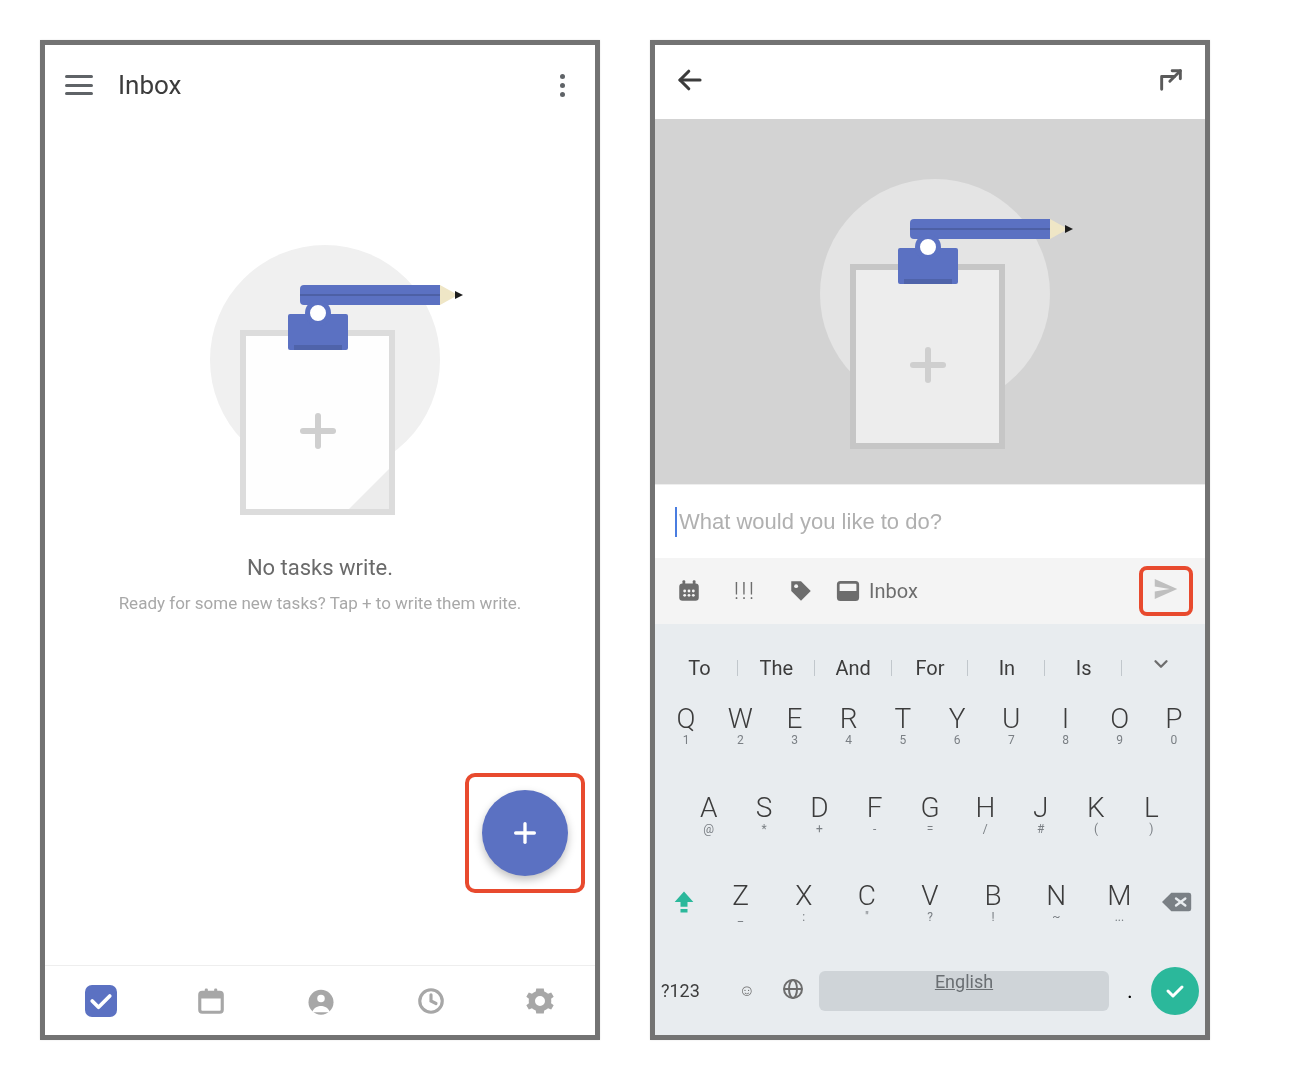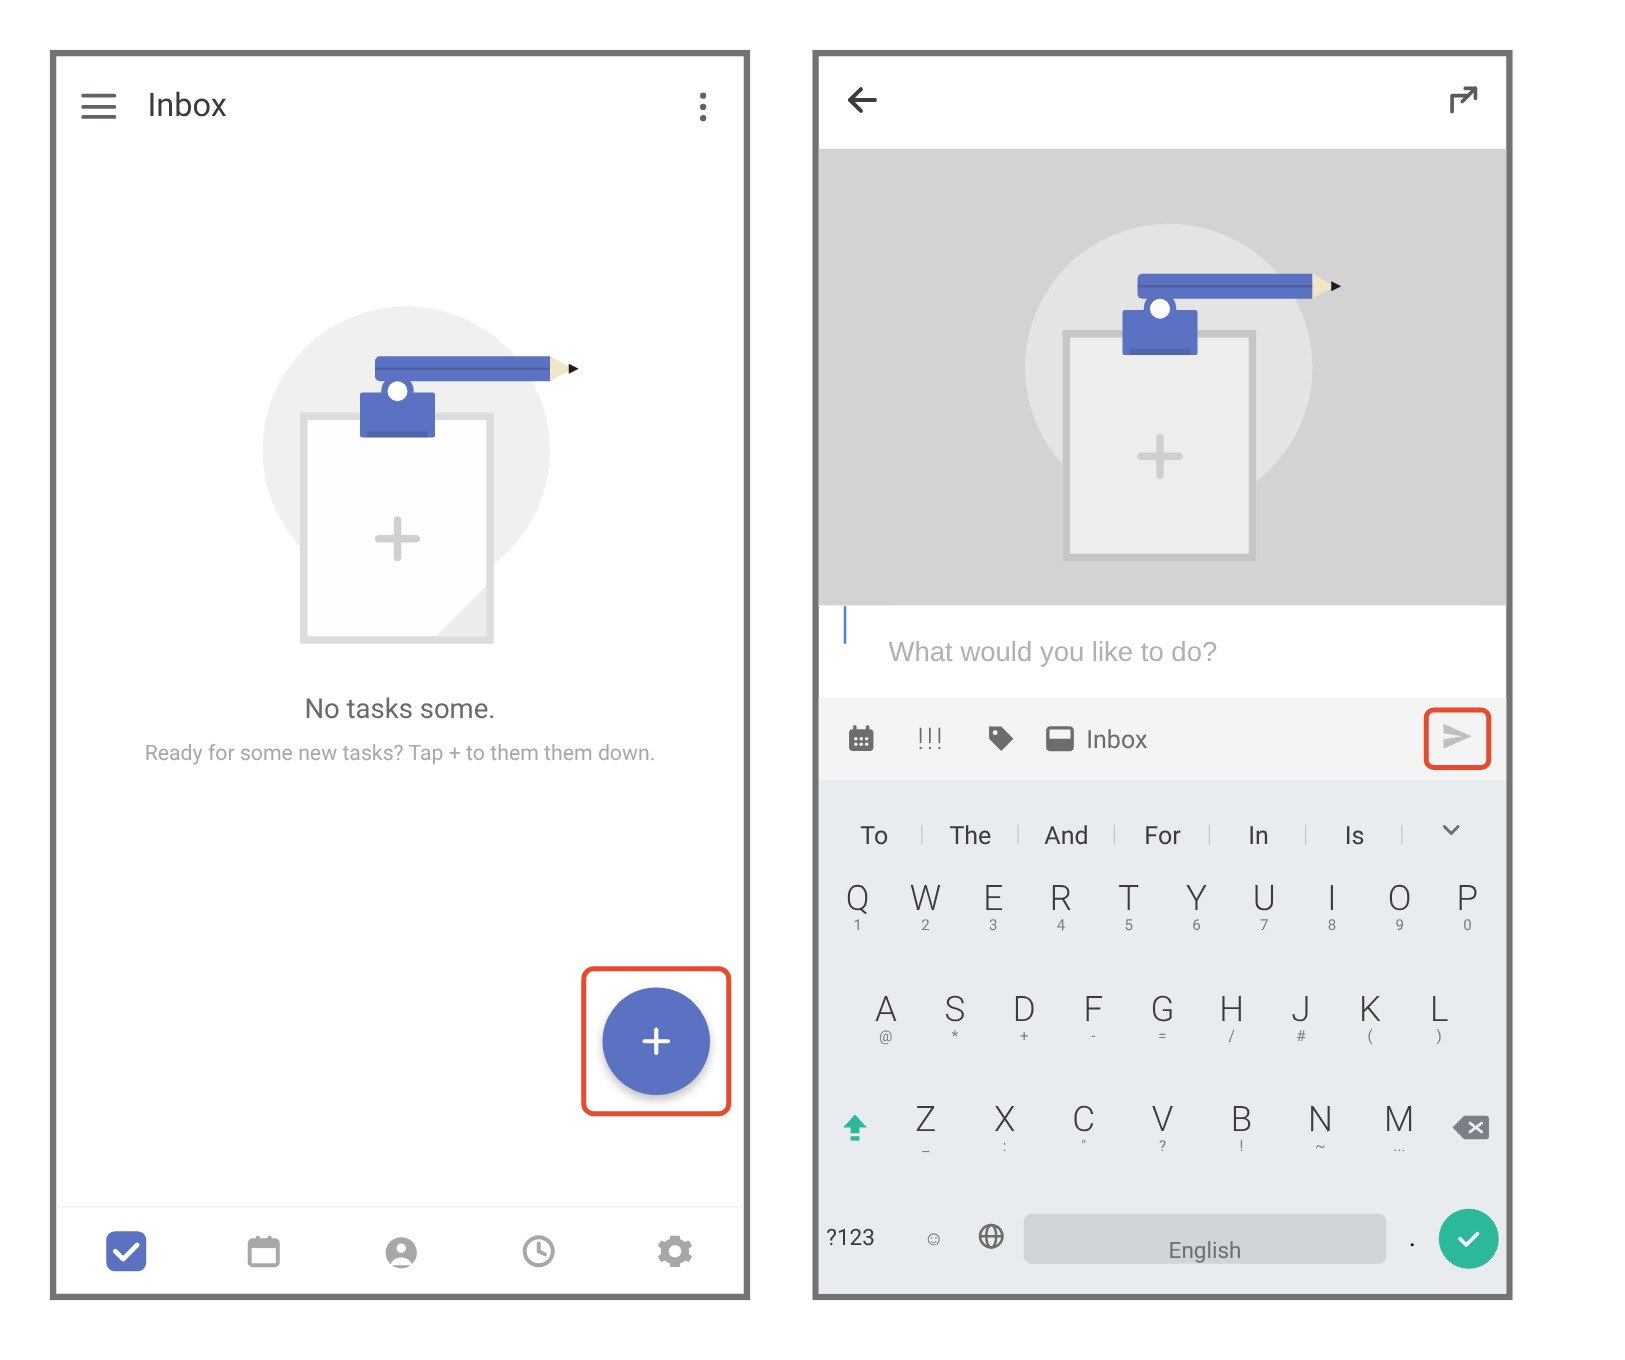--- a/index.html
+++ b/index.html
@@ -213,24 +213,23 @@
     background: #d3d3d3;
     position: relative;
     overflow: hidden;
     flex-shrink: 0;
   }
   .dimmed .illus { margin: 60px auto 0; position: relative;}
   .dimmed .illus-circle{ background: #e4e4e4;}
   .dimmed .clipboard{ background:#ededed; border-color:#c6c6c6;}
   .input-row{
     height: 74px;
-    display:flex; 
+    display:flex; align-items:center;
     padding: 0 20px;
     border-top:1px solid #eee;
-    gap:32px;
   }
   .input-row input{
     border:none; outline:none;
     width:100%;
     font-size:22px;
     color:#333;
   }
   .input-row input::placeholder{ color:#b0b0b0;}
   .cursor{
     width:2px;height:30px;background:#4a7de0;margin-right:2px;
@@ -291,22 +290,22 @@
   }
   .shift svg{width:28px;height:28px;}
   .bksp{width:50px;display:flex;align-items:center;justify-content:center;}
   .bksp svg{width:34px;height:28px;}
   .row4{padding:4px 6px;gap:6px;}
   .numkey{font-size:18px;color:#3c3c3c;width:60px;text-align:left;}
   .emoji{width:40px;text-align:center;color:#6d6d6d;}
   .globe{width:40px;text-align:center;}
   .space{
     flex:1;height:40px;background:#cfd4d8;border-radius:6px;
-    display:flex;align-items:flex-end;justify-content:center;
-    color:#6a6f73;font-size:18px;
+    display:flex;align-items:flex-start;justify-content:center;
+    color:#6a6f73;font-size:18px;text-decoration:underline;
   }
   .dot{width:30px;text-align:center;font-size:22px;}
   .enter{
     width:48px;height:48px;border-radius:50%;background:#2bb89b;
     display:flex;align-items:center;justify-content:center;
   }
   .enter svg{width:24px;height:24px;}
 </style>
 </head>
 <body>
@@ -334,22 +333,22 @@
       <div class="pencil">
         <div class="pencil-body"></div>
             <div class="pencil-tip"></div>
       </div>
       <div class="clipboard">
         <div class="clip"></div>
         <div class="plus-small"></div>
         <div class="pagecurl"></div>
       </div>
     </div>
-    <div class="empty-title">No tasks some.</div>
-    <div class="empty-sub">Ready for some new tasks? Tap + to them them down.</div>
+    <div class="empty-title">No tasks write.</div>
+    <div class="empty-sub">Ready for some new tasks? Tap + to write them write.</div>
 
     <div class="fab-highlight">
       <div class="fab">
         <svg viewBox="0 0 24 24" fill="none" stroke="#fff" stroke-width="2.5" stroke-linecap="round">
           <line x1="12" y1="5" x2="12" y2="19"></line>
               <line x1="5" y1="12" x2="19" y2="12"></line>
         </svg>
       </div>
     </div>
   </div>

